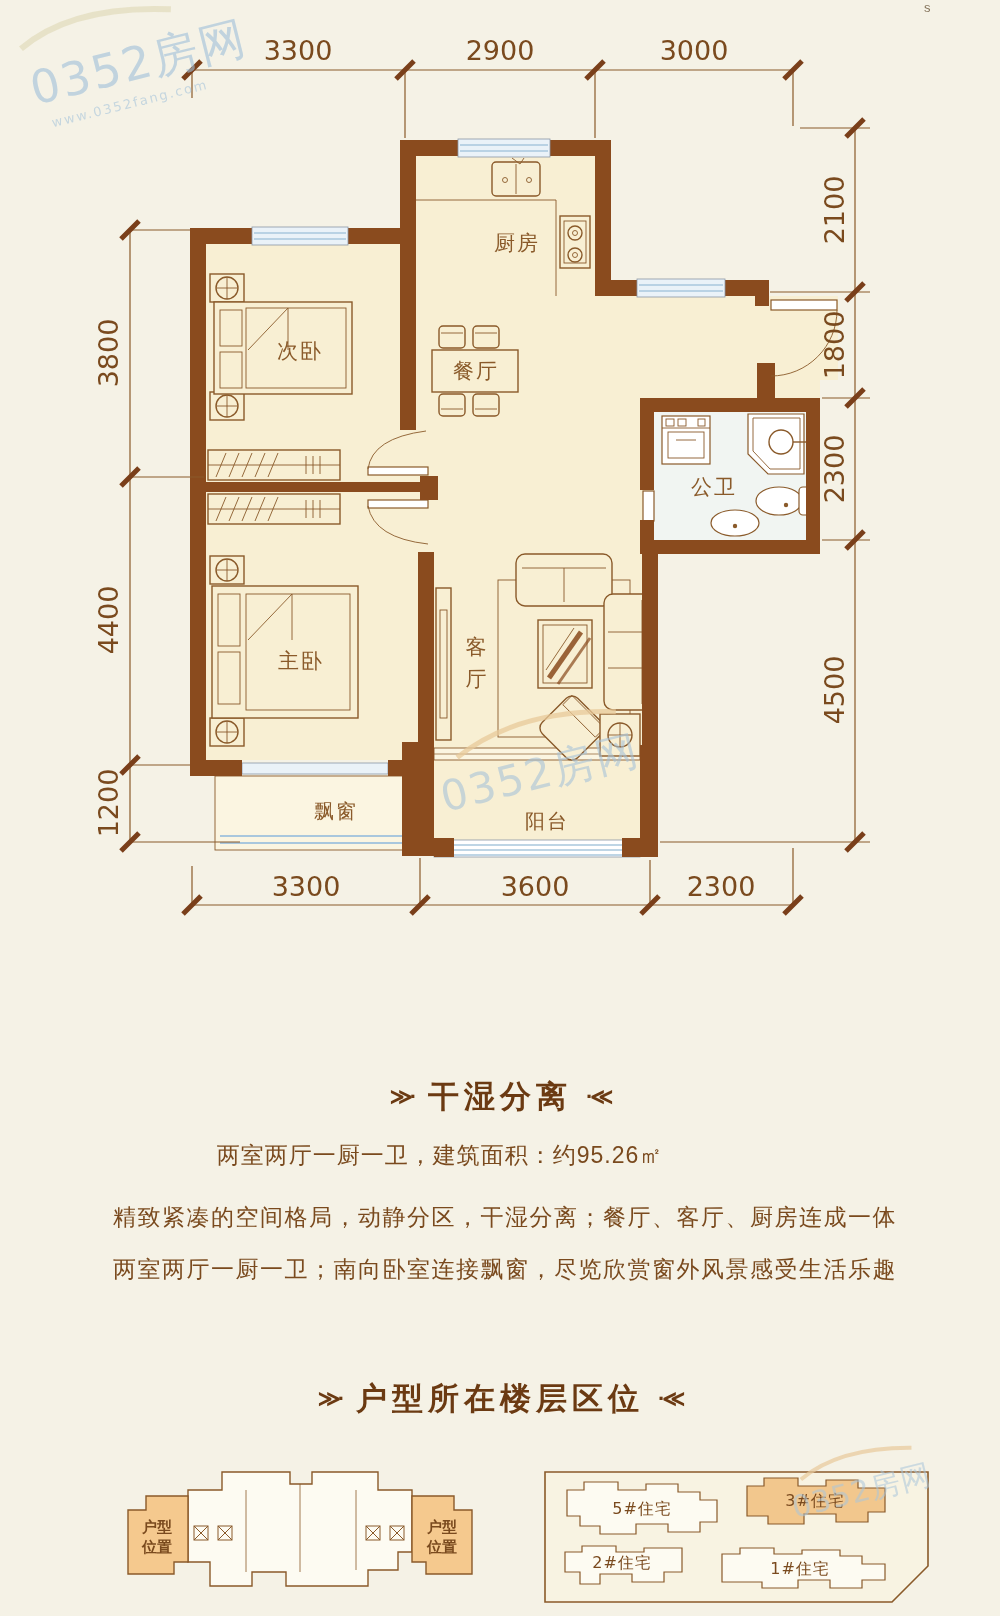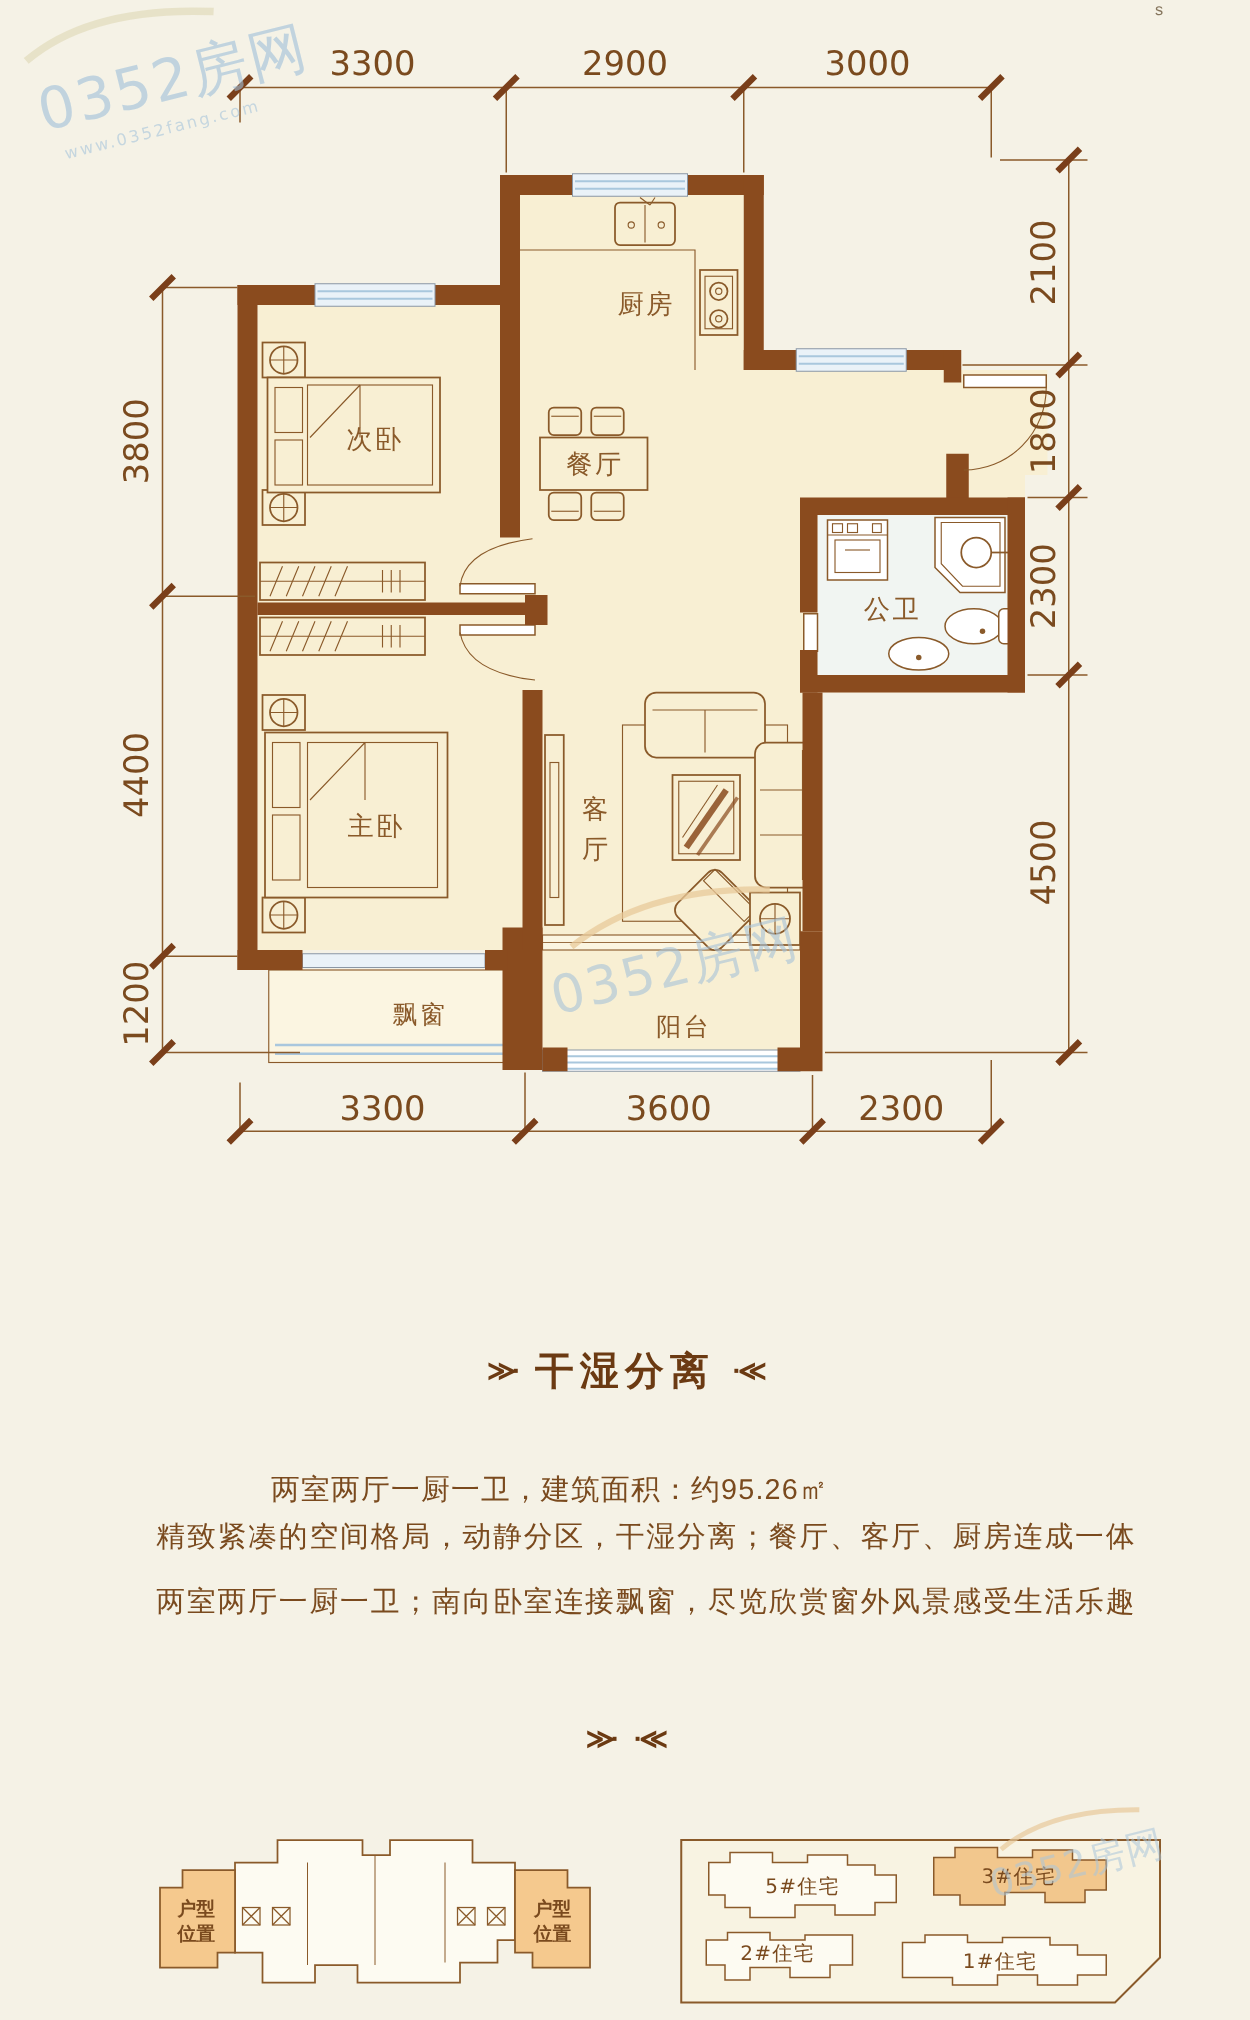--- a/index.html
+++ b/index.html
@@ -4,22 +4,22 @@
 <style>
   html,body{margin:0;padding:0;}
   body{font-family:"Liberation Sans", sans-serif;}
   .page{position:relative;width:1000px;height:1616px;background:#f5f2e6;overflow:hidden;}
   .corner-mark{position:absolute;top:0;left:924px;font-size:13px;color:#85755c;}
   svg{position:absolute;left:0;font-family:"DejaVu Sans", sans-serif;}
   .plan-svg{top:0;}
   .loc-svg{top:1400px;}
   .sec-title{position:absolute;left:0;width:1000px;display:flex;justify-content:center;align-items:center;gap:14px;color:#6b3a12;font-weight:bold;font-size:31px;letter-spacing:5px;}
   .orn{font-size:22px;letter-spacing:-3px;font-weight:bold;color:#6b3a12;}
-  .specs{position:absolute;left:0;top:1176px;width:880px;text-align:center;font-size:23px;color:#7a4a1e;letter-spacing:1px;margin:0;}
-  .desc{position:absolute;left:113px;font-size:23px;color:#7a4a1e;letter-spacing:1.5px;margin:12px;white-space:nowrap;}
+  .specs{position:absolute;left:0;top:1140px;width:880px;text-align:center;font-size:23px;color:#7a4a1e;letter-spacing:1px;margin:0;}
+  .desc{position:absolute;left:113px;font-size:23px;color:#7a4a1e;letter-spacing:1.5px;margin:0;white-space:nowrap;}
   .desc-1{top:1202px;}
   .desc-2{top:1254px;}
   .t1{top:1076px;}
   .t2{top:1378px;}
   .dimtxt{fill:#7a4a1e;font-size:27px;}
   .roomtxt{fill:#8a5a2a;font-size:21px;letter-spacing:2px;}
   .f{fill:none;stroke:#8a5a2a;stroke-width:1.4;}
   .ff{fill:#f8efd3;stroke:#8a5a2a;stroke-width:1.4;}
   .fw{fill:#ffffff;stroke:#8a5a2a;stroke-width:1.2;}
   .thin{fill:none;stroke:#8a5a2a;stroke-width:0.9;}
@@ -262,20 +262,21 @@
     <span>干湿分离</span>
     <span class="orn">·≪</span>
   </div>
 
   <p class="specs">两室两厅一厨一卫，建筑面积：约95.26㎡</p>
   <p class="desc desc-1">精致紧凑的空间格局，动静分区，干湿分离；餐厅、客厅、厨房连成一体</p>
   <p class="desc desc-2">两室两厅一厨一卫；南向卧室连接飘窗，尽览欣赏窗外风景感受生活乐趣</p>
 
   <div class="sec-title t2">
     <span class="orn">≫·</span>
+    <span>户型所在楼层区位</span>
     <span class="orn">·≪</span>
   </div>
 
   <svg class="loc-svg" width="1000" height="216" viewBox="0 0 1000 216">
 
     <g>
       <path d="M188 100 L188 90 L222 90 L222 72 L290 72 L290 84 L312 84 L312 72 L378 72 L378 90 L412 90 L412 152 L398 152 L398 170 L368 170 L368 186 L286 186 L286 172 L252 172 L252 186 L210 186 L210 162 L188 162 Z" fill="#fdfbf2" stroke="#8a5a2a" stroke-width="1.4"></path>
       <path d="M246 90 V172 M300 84 V172 M356 90 V170" stroke="#8a5a2a" stroke-width="0.8" fill="none"></path>
       <g stroke="#8a5a2a" stroke-width="1" fill="#fdfbf2">
         <rect x="194" y="126" width="14" height="14"></rect>

